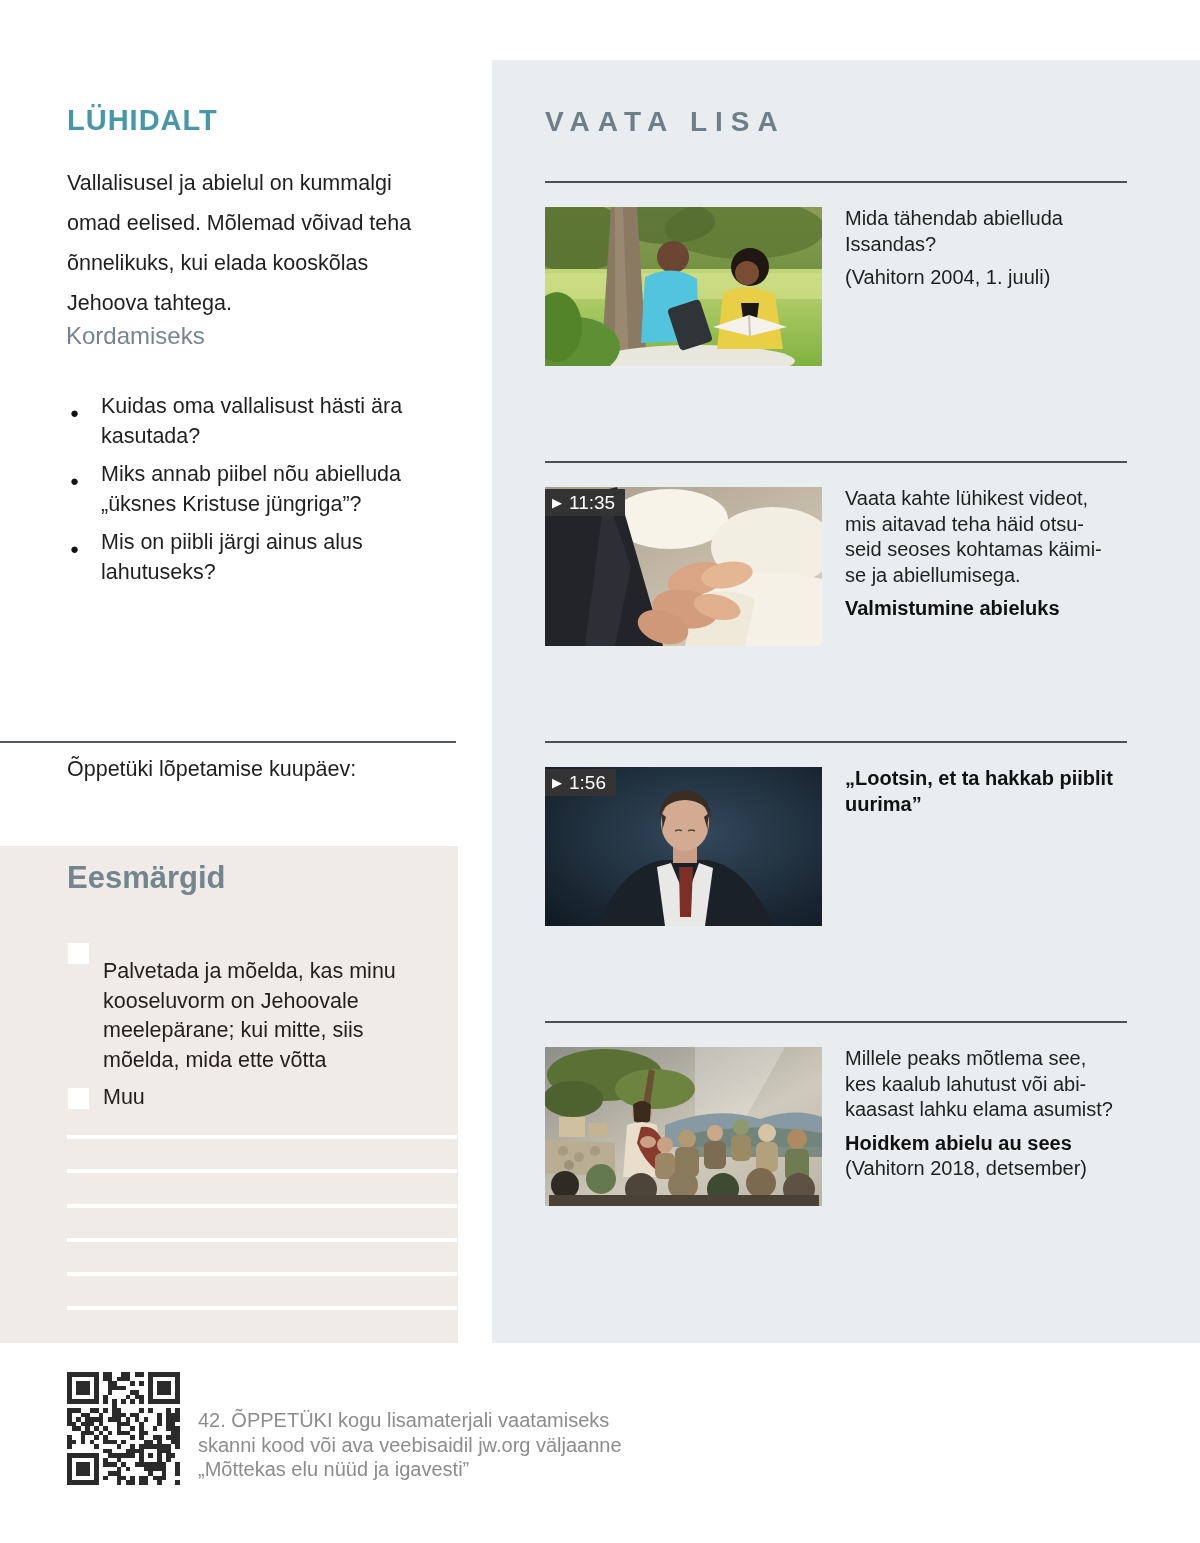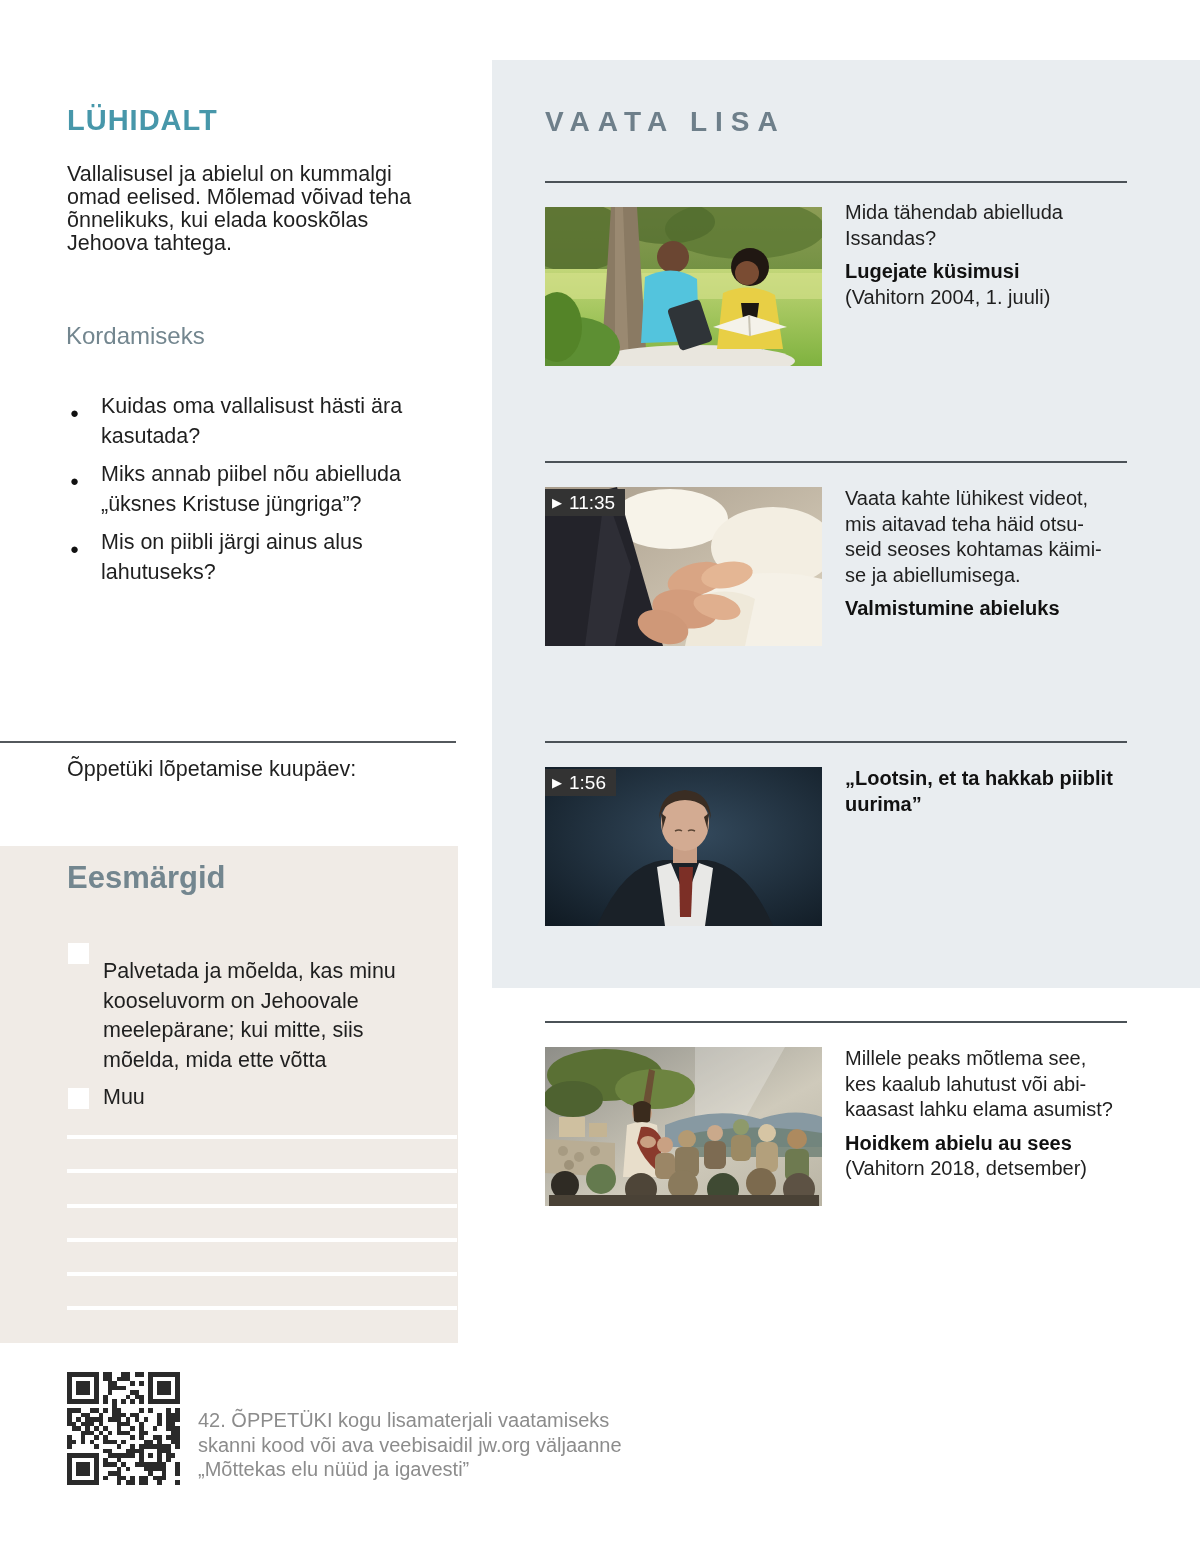--- a/index.html
+++ b/index.html
@@ -6,36 +6,36 @@
   body{
     width:1200px;height:1543px;position:relative;background:#ffffff;
     font-family:"Liberation Sans","DejaVu Sans",sans-serif;
     color:#1f1f1f;overflow:hidden;
   }
   .abs{position:absolute;}
   .ml{white-space:pre-line;}
 
   
   .luhidalt-title{left:67px;top:104px;font-size:29px;font-weight:bold;color:#4797aa;letter-spacing:1px;}
-  .intro-text{left:67px;top:163px;width:395px;font-size:21.5px;line-height:23px;color:#1f1f1f;}
+  .intro-text{left:67px;top:163px;width:395px;font-size:21.5px;line-height:40px;color:#1f1f1f;}
   .kordamiseks-title{left:66px;top:322px;font-size:24px;font-weight:normal;color:#73868f;}
   .review-list{left:67px;top:392px;width:405px;margin:0;padding:0;list-style:none;}
   .review-list li{position:relative;padding-left:34px;margin-bottom:9px;font-size:21.5px;line-height:29.5px;}
   .review-list li .bullet{position:absolute;left:3px;top:6px;font-size:15px;color:#111;}
   .left-rule{left:0;top:741px;width:456px;height:2px;background:#53585c;}
   .completion-label{left:67px;top:757px;font-size:21.5px;}
 
   .goals-box{left:0;top:846px;width:458px;height:497px;background:#f0ebe6;}
   .goals-title{left:67px;top:860px;font-size:31px;font-weight:bold;color:#73868f;}
   .checkbox{width:21px;height:21px;background:#ffffff;}
   .goal-text{font-size:21.5px;line-height:29.5px;}
   .write-line{left:67px;width:390px;height:4px;background:#ffffff;}
 
   
-  .right-panel{left:492px;top:60px;width:708px;height:928px;background:#e9edf0;}
+  .right-panel{left:492px;top:60px;width:708px;height:1283px;background:#e9edf0;}
   .vl-title{left:53px;top:46px;font-size:28px;font-weight:bold;color:#6e7f8a;letter-spacing:8px;}
   .vl-rule{left:53px;width:582px;height:2px;background:#4b5257;}
   .thumb{left:53px;width:277px;height:159px;overflow:hidden;background:#888;}
   .thumb svg{display:block;}
   .badge{position:absolute;left:0;top:2px;height:27px;background:#333333;color:#ffffff;
          display:flex;align-items:center;padding:0 10px 0 7px;font-size:19px;}
   .badge .play{font-size:13px;margin-right:7px;position:relative;top:0px;}
   .vl-text{left:353px;width:350px;font-size:20px;line-height:25.5px;color:#1f1f1f;}
   .vl-desc{margin:0 0 8px 0;}
   .vl-link{font-weight:bold;color:#111;}
@@ -130,24 +130,23 @@
       <path d="M100,70 Q128,56 152,72 L154,134 L96,136 Z" fill="#53c4dd"></path>
       <rect x="128" y="96" width="34" height="44" rx="4" fill="#2f3438" transform="rotate(-18 145 118)"></rect>
       <circle cx="205" cy="60" r="19" fill="#201712"></circle>
       <circle cx="202" cy="66" r="12" fill="#7a4c33"></circle>
       <path d="M178,86 Q205,74 230,88 L238,142 L172,142 Z" fill="#e8cf45"></path>
       <path d="M196,96 L214,96 L212,112 L198,112 Z" fill="#1c1712"></path>
       <path d="M168,120 L204,108 L242,120 L205,129 Z" fill="#f4f2ea"></path>
       <path d="M204,108 L205,129" stroke="#c9c4b4" stroke-width="2"></path>
     </svg>
   </div>
-  <div class="abs vl-text" style="top:140px;">
+  <div class="abs vl-text" style="top:146px;">
     <div class="vl-desc ml">Mida tähendab abielluda
 Issandas?</div>
-    <div class="vl-link ml">Lugejate küsimusi</div>
     <div class="vl-sub ml">(Vahitorn 2004, 1. juuli)</div>
   </div>
 
   <div class="abs vl-rule" style="top:401px;"></div>
   <div class="abs thumb" style="top:427px;">
     <svg width="277" height="159" viewBox="0 0 277 159">
       <defs>
         <linearGradient id="g2" x1="0" y1="0" x2="1" y2="1">
           <stop offset="0" stop-color="#a89c8b"></stop>
             <stop offset="1" stop-color="#ded5c2"></stop>

